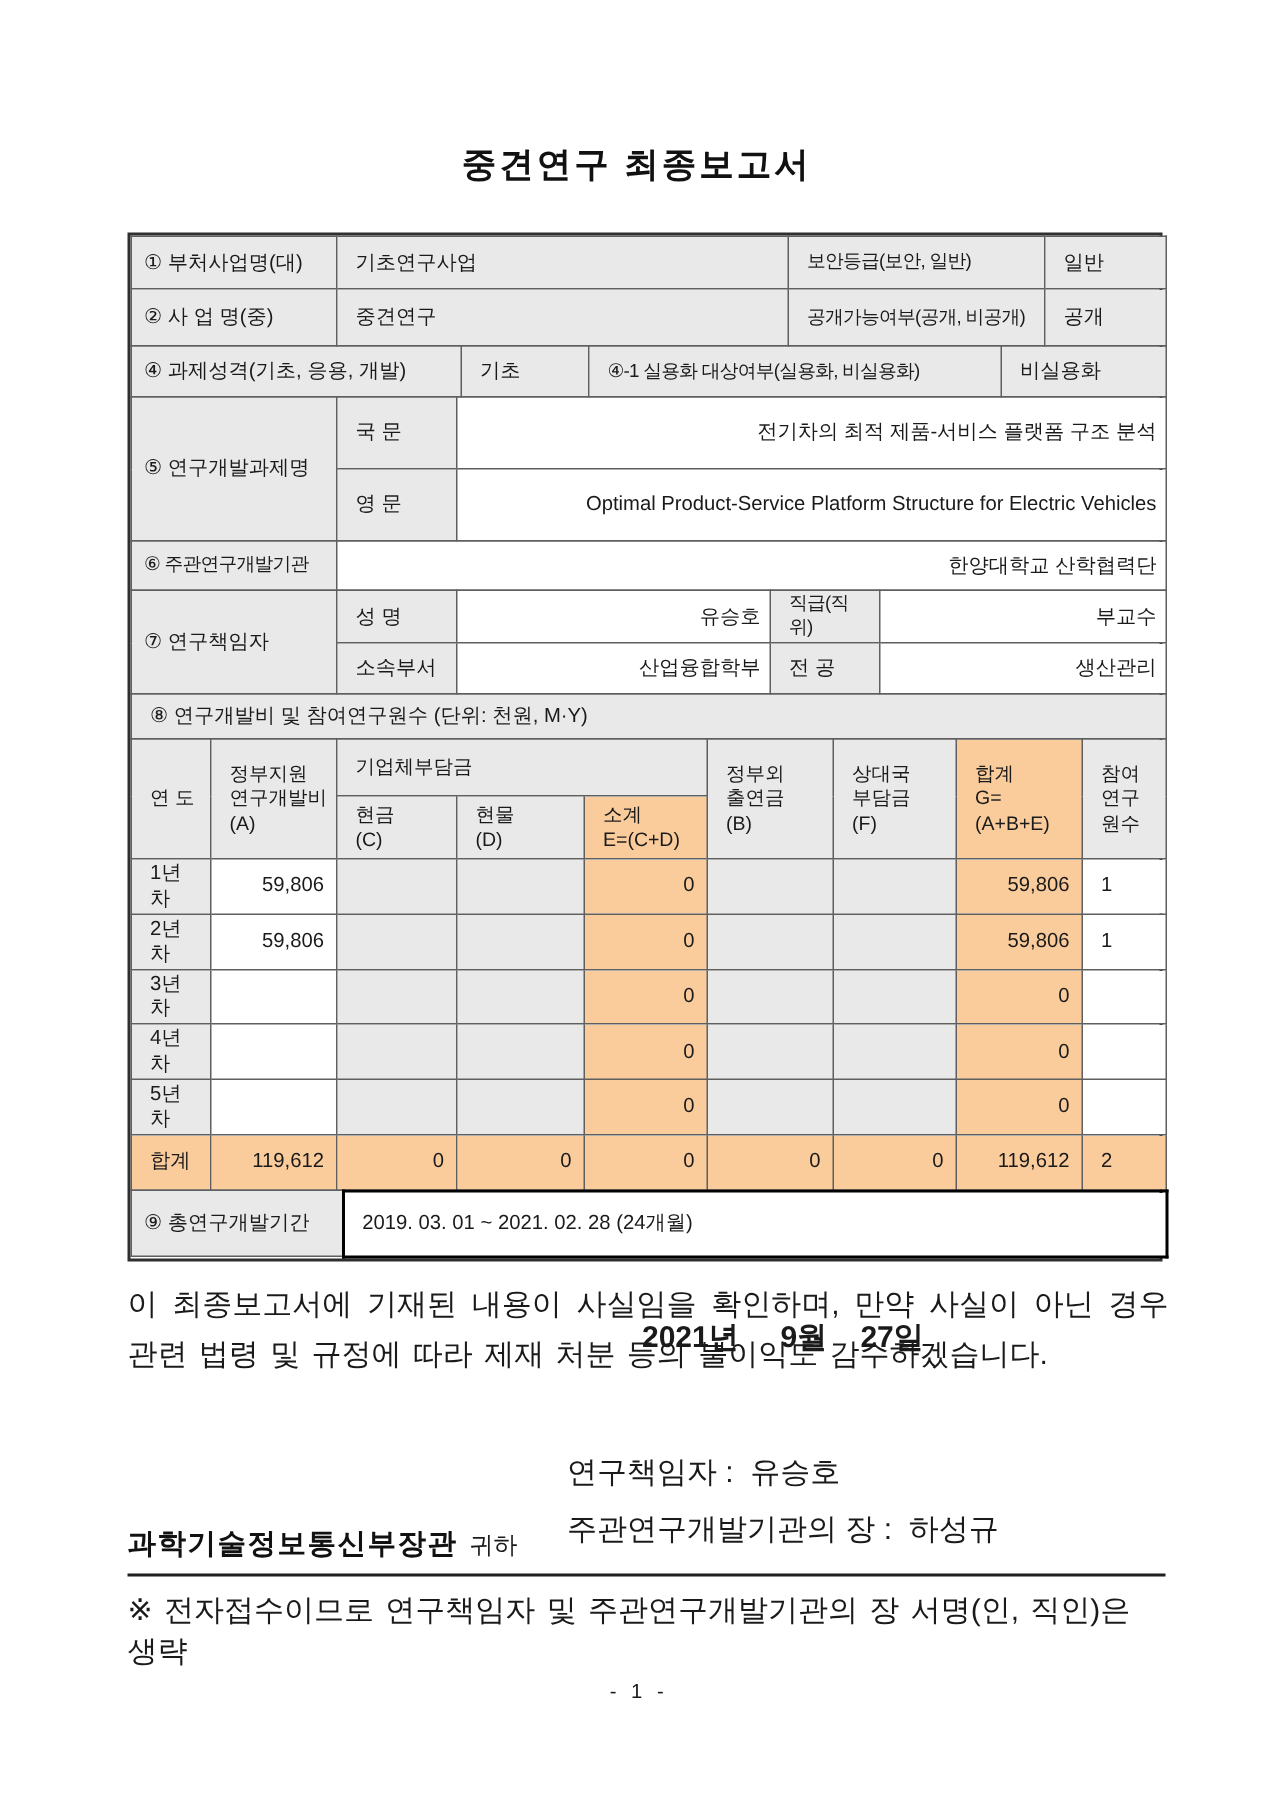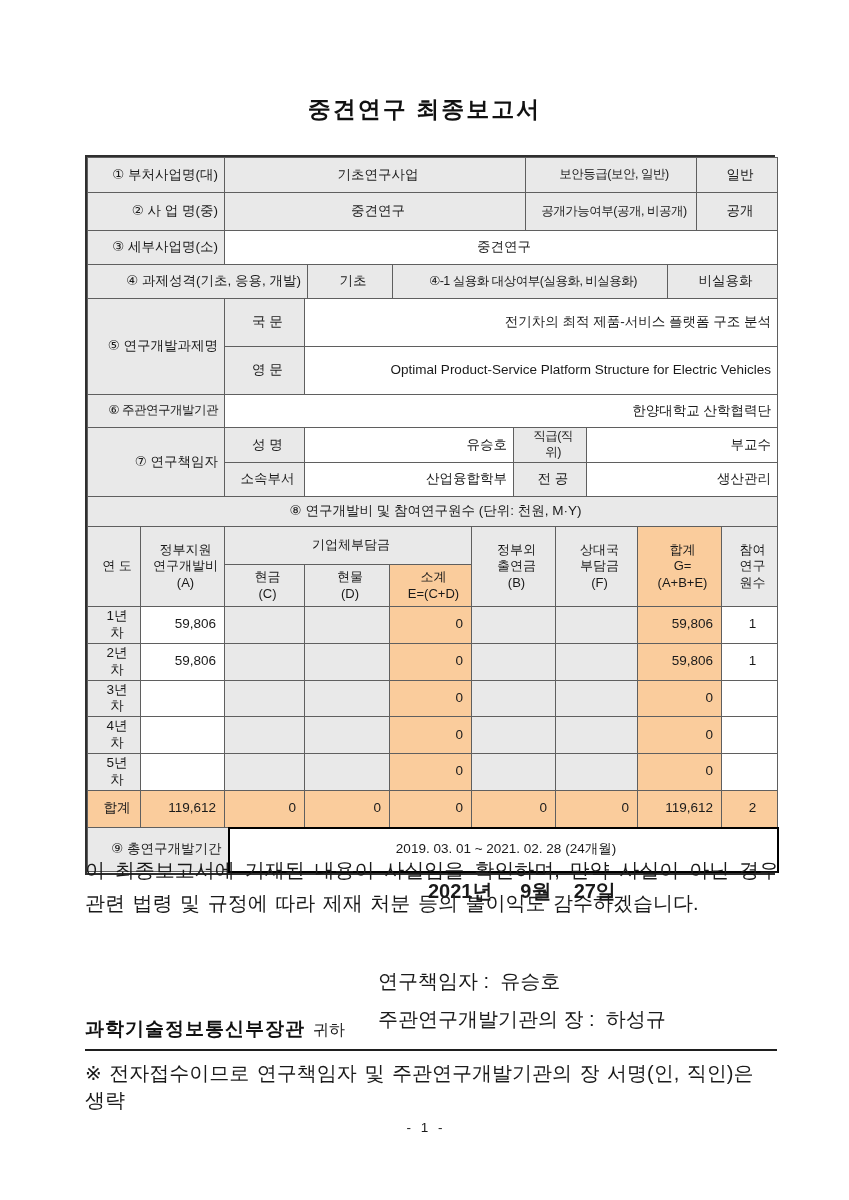--- a/index.html
+++ b/index.html
@@ -18,22 +18,22 @@
   }
   table{border-collapse:collapse;width:100%;table-layout:fixed;}
   table + table{margin-top:-1px;}
   td{
     border:1px solid #5f5f5f;font-size:13.5px;padding:1px 6px;
     box-sizing:border-box;overflow:hidden;line-height:1.25;
   }
   .g{background:#e9e9e9;}
   .o{background:#facc9c;}
   .w{background:#ffffff;}
-  .lab{text-align:right;padding-left:8px;margin-top:40px;}
-  .ctr{text-align:center;padding-left:12px;}
+  .lab{text-align:left;padding-left:8px;margin-top:40px;}
+  .ctr{padding-left:12px;}
   .lft{text-align:right;padding-left:7px;}
   .rt{text-align:right;padding-right:8px;}
   .pre{white-space:pre-line;}
   .sm{font-size:12.5px;letter-spacing:-0.5px;}
   .hdr{font-size:13px;}
   .thick{border:2px solid #000;}
   .footer-text{position:absolute;font-size:20px;color:#1a1a1a;}
   .statement{left:85px;top:854px;width:694px;text-align:justify;line-height:1.65;word-spacing:2px;}
   .date-line{left:428px;top:878px;white-space:pre;font-weight:bold;}
   .sig-line{white-space:pre;}
@@ -71,32 +71,20 @@
     </tr>
     <tr style="height:38px">
       <td class="g lab">② 사  업  명(중)</td>
       <td class="g ctr">중견연구</td>
       <td class="g ctr sm">공개가능여부(공개, 비공개)</td>
       <td class="g ctr">공개</td>
     </tr>
   </tbody>
     </table>
 
-  <table>
-    <colgroup>
-        <col style="width:137px">
-        <col style="width:553px">
-      </colgroup>
-    <tbody>
-        <tr style="height:34px">
-      <td class="g lab">③ 세부사업명(소)</td>
-      <td class="w ctr">중견연구</td>
-    </tr>
-  </tbody>
-    </table>
 
   <table>
     <colgroup>
         <col style="width:220px">
         <col style="width:85px">
         <col style="width:275px">
         <col style="width:110px">
       </colgroup>
     <tbody>
         <tr style="height:34px">

